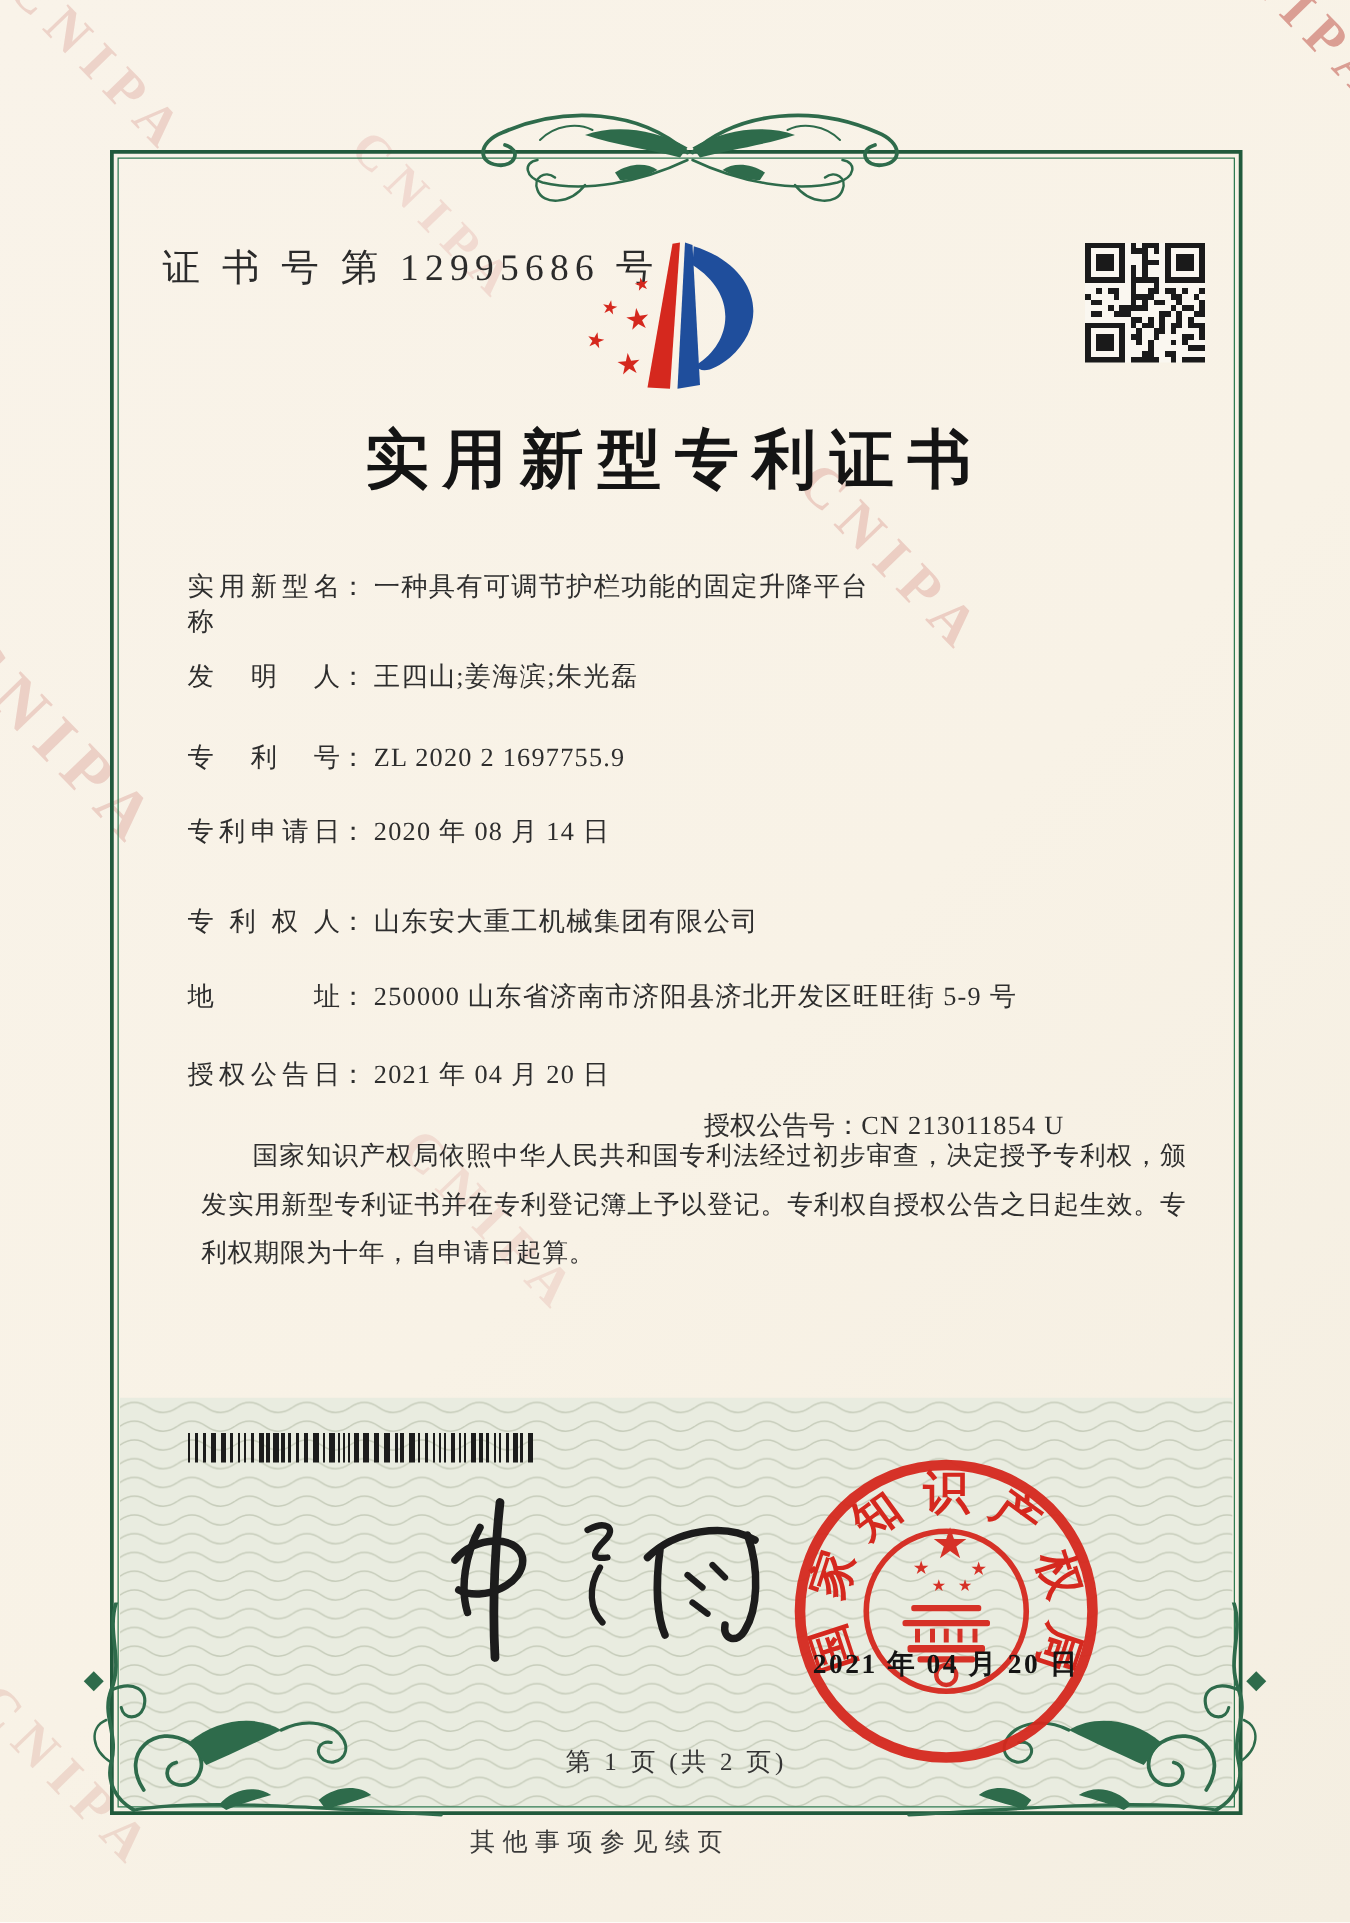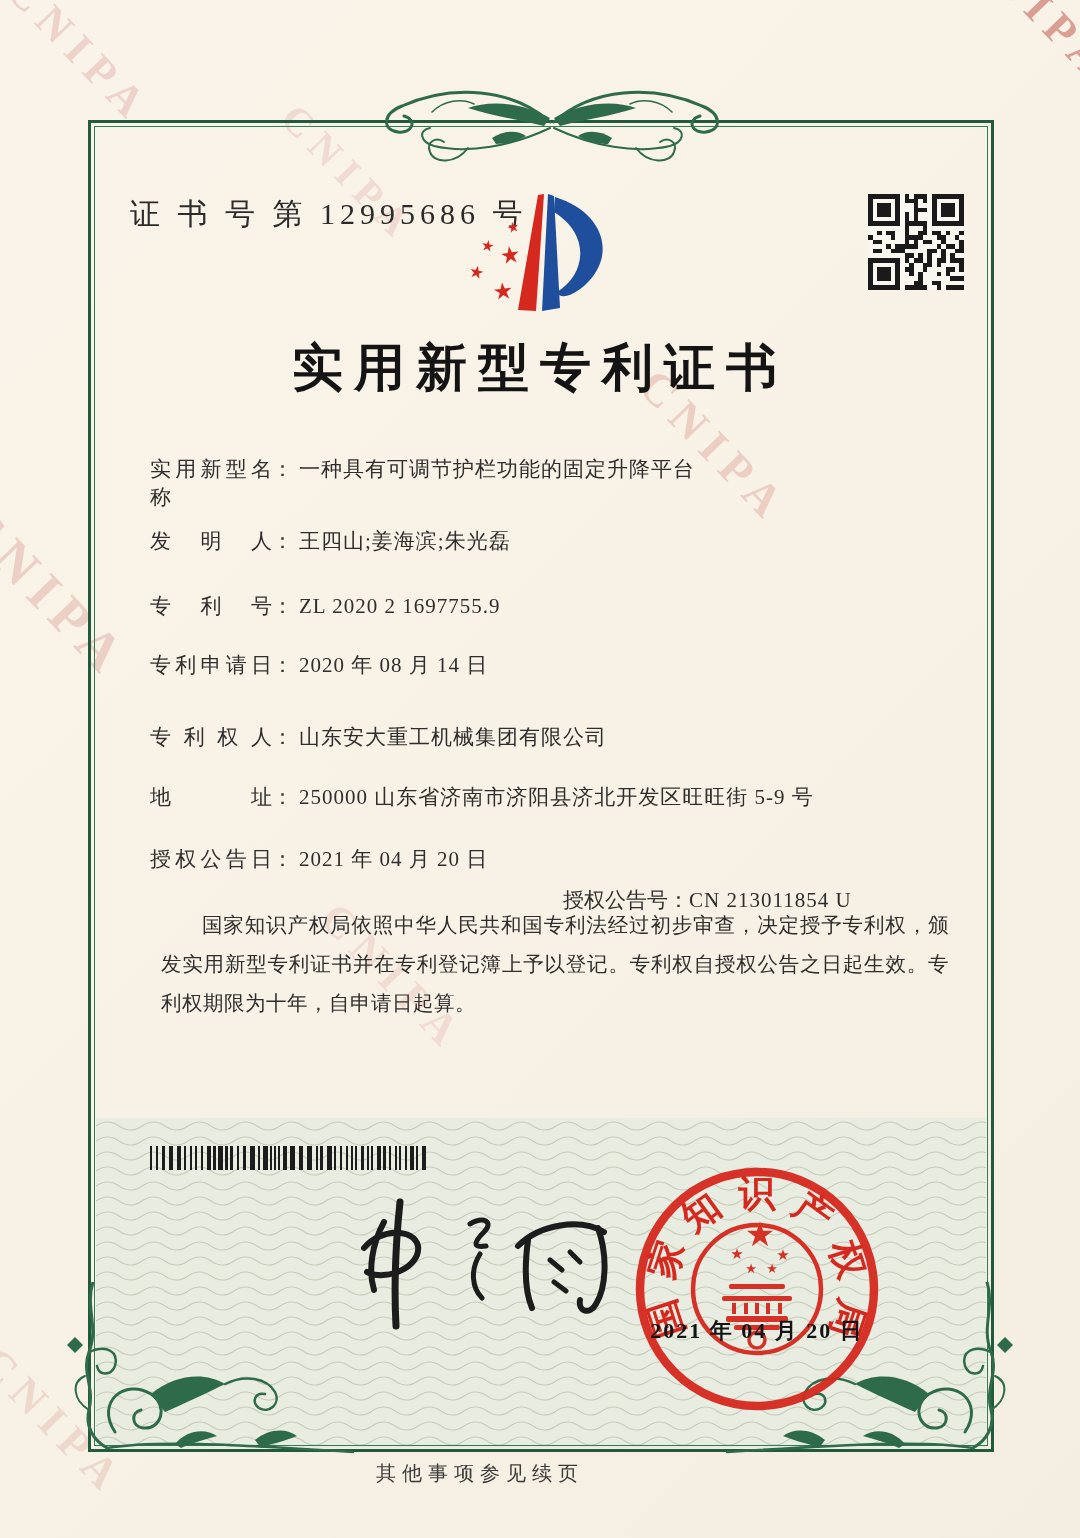--- a/index.html
+++ b/index.html
@@ -417,15 +417,16 @@
         <rect x="138" y="143" width="4" height="11"></rect>
         <rect x="150" y="143" width="4" height="11"></rect>
         <rect x="98" y="156" width="62" height="6" rx="2"></rect>
         <rect x="106" y="165" width="46" height="5" rx="2"></rect>
       </g>
       <circle cx="129" cy="180" r="8" fill="none" stroke-width="3.5"></circle>
     </g>
   </svg>
   <div class="seal-date">2021 年 04 月 20 日</div>
 
+  <div class="page-info">第 1 页 (共 2 页)</div>
   <div class="footer-note">其他事项参见续页</div>
 
 </div>
 
 </body></html>

